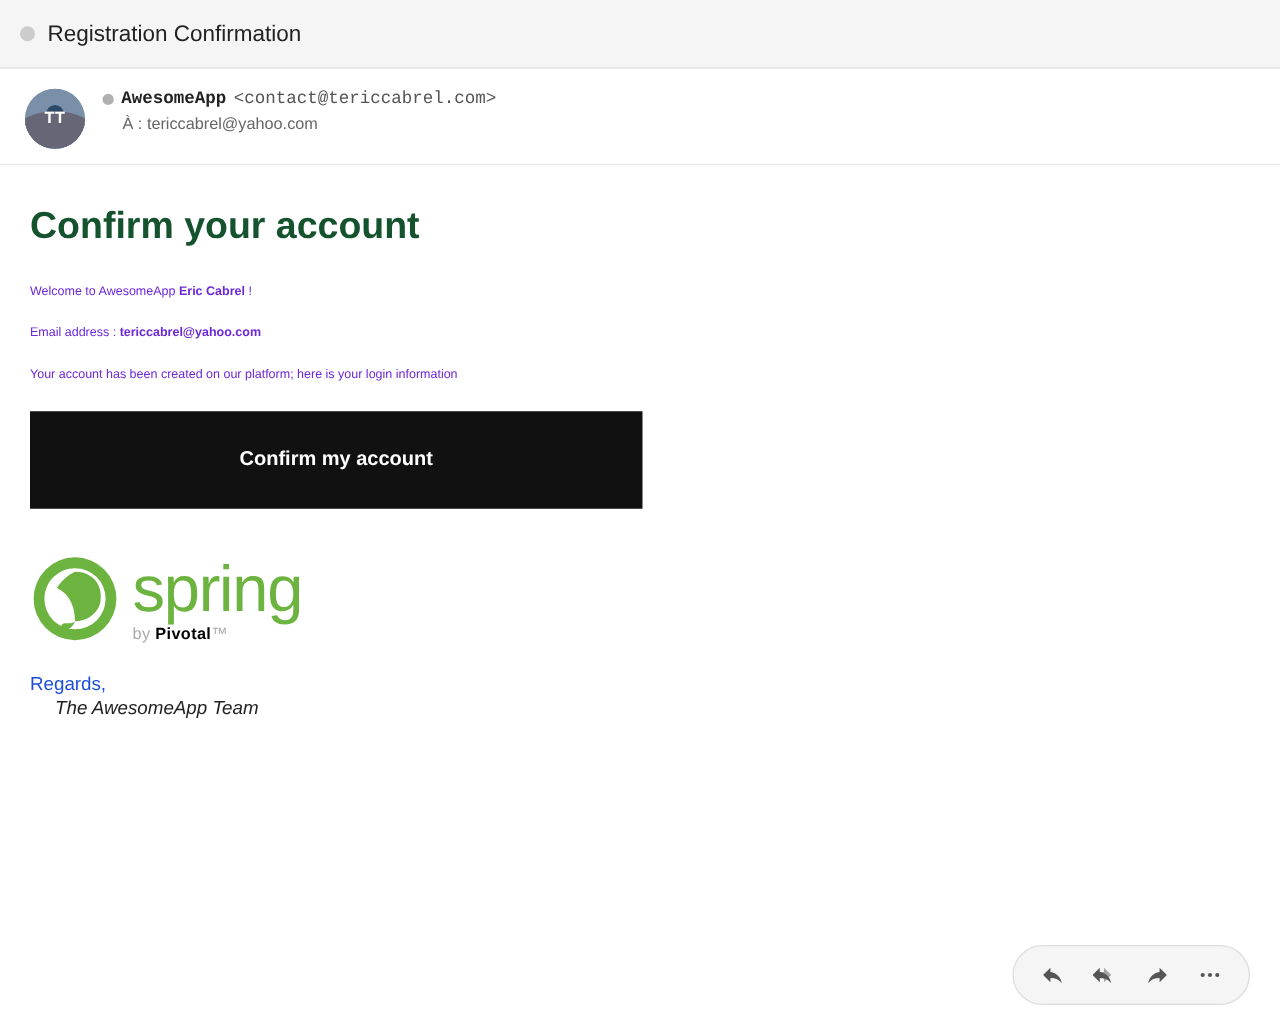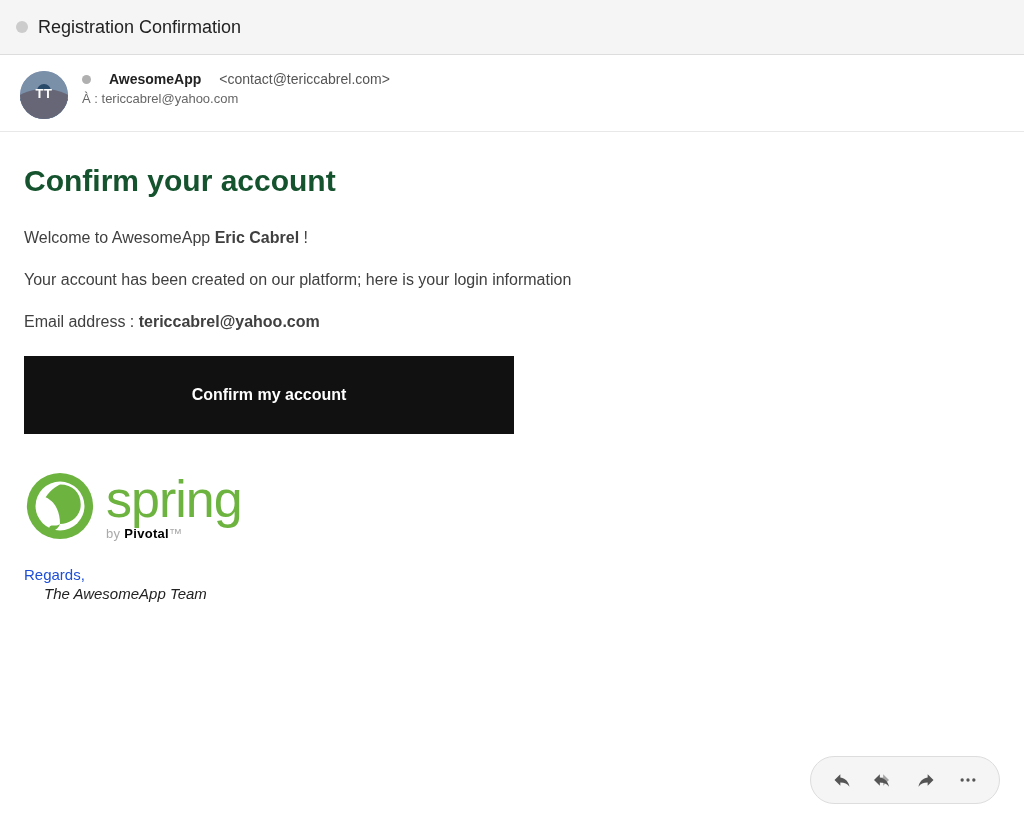--- a/index.html
+++ b/index.html
@@ -101,22 +101,23 @@
       letter-spacing: 0.5px;
     }
 
     .sender-details {
       flex: 1;
     }
 
     .sender-name-row {
       display: flex;
       align-items: center;
-      gap: 18px;
+      gap: 6px;
       margin-bottom: 4px;
+      font-family: Liberation Mono, monospace;
     }
 
     .online-dot {
       width: 9px;
       height: 9px;
       border-radius: 50%;
       background: #b0b0b0;
     }
 
     .sender-name {
@@ -127,39 +128,40 @@
 
     .sender-email {
       font-size: 14px;
       color: #555;
       font-weight: 400;
     }
 
     .sender-to {
       font-size: 13px;
       color: #666;
+      margin-left: 16px;
     }
 
     
     .email-body {
       flex: 1;
       padding: 32px 24px 20px 24px;
       overflow-y: auto;
     }
 
     .email-heading {
       font-size: 30px;
       font-weight: 800;
       color: #14532d;
       margin-bottom: 28px;
     }
 
     .email-paragraph {
-      font-size: 16px;
-      color: #404040;
+      font-size: 10px;
+      color: #6d28d9;
       margin-bottom: 18px;
       line-height: 1.5;
     }
 
     .email-paragraph strong {
       font-weight: 700;
     }
 
     .confirm-button {
       display: inline-block;
@@ -316,25 +318,25 @@
     </div>
 
     <div class="email-body">
 
       <h1 class="email-heading">Confirm your account</h1>
 
       <p class="email-paragraph">
         <span>Welcome to AwesomeApp </span><strong>Eric Cabrel</strong><span> !</span>
       </p>
 
-      <p class="email-paragraph">Your account has been created on our platform; here is your login information</p>
-
       <p class="email-paragraph">
         <span>Email address : </span><strong>tericcabrel@yahoo.com</strong>
       </p>
+
+      <p class="email-paragraph">Your account has been created on our platform; here is your login information</p>
 
 
       <button class="confirm-button">Confirm my account</button>
 
       
       <div class="spring-logo">
 
         <svg class="spring-leaf-icon" viewBox="0 0 100 100" xmlns="http://www.w3.org/2000/svg">
 
           <circle cx="50" cy="50" r="46" fill="#6db33f"></circle>

